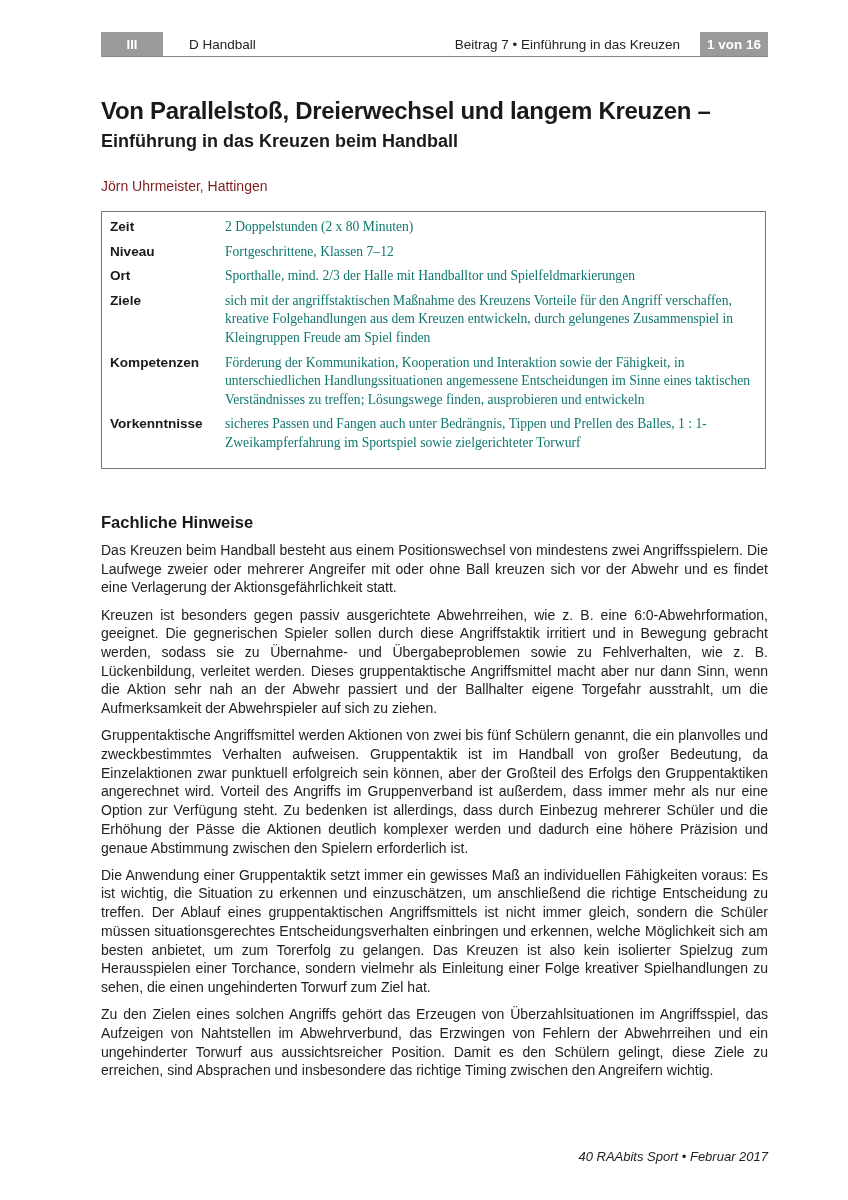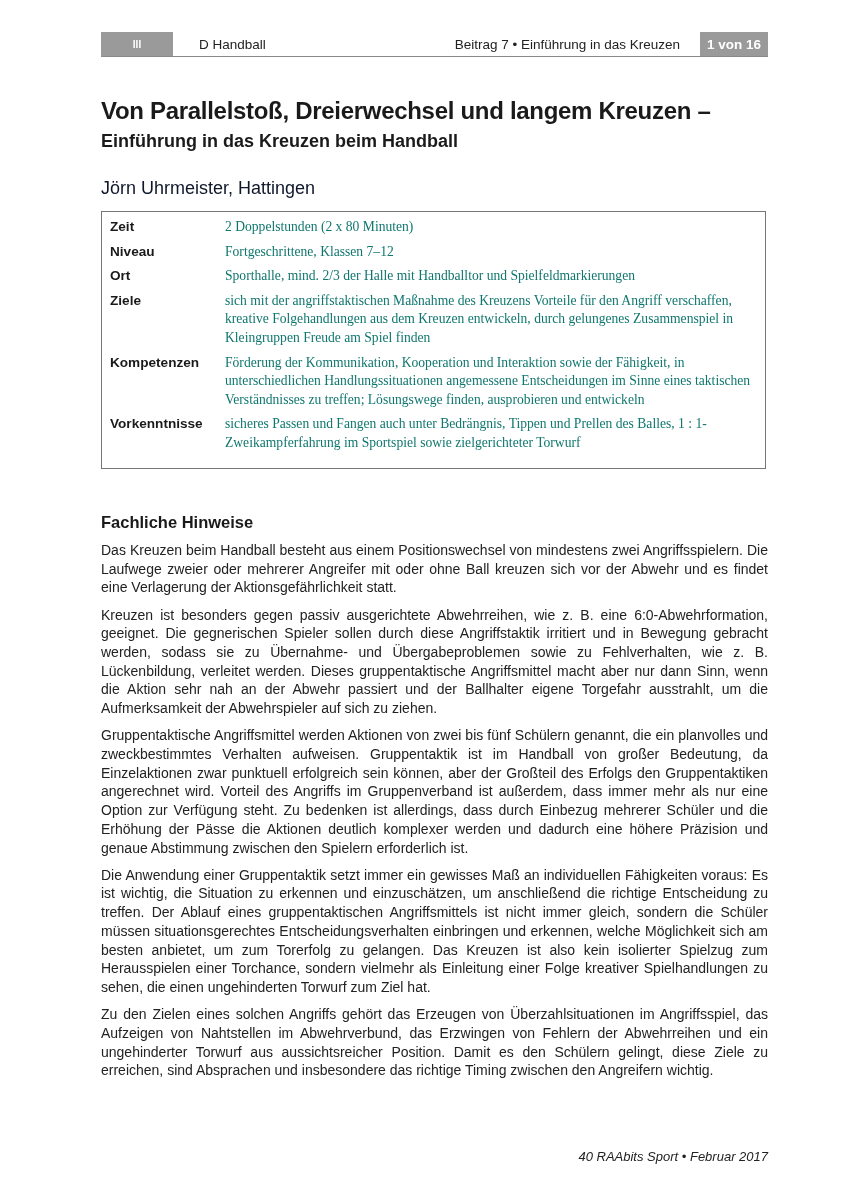--- a/index.html
+++ b/index.html
@@ -1,31 +1,31 @@
 <!DOCTYPE html>
 <html><head>
 <meta charset="utf-8">
 <style>
   html, body { margin: 0; padding: 0; background: #ffffff; }
   body { width: 848px; height: 1200px; position: relative; overflow: hidden;
          font-family: "Liberation Sans", "DejaVu Sans", sans-serif; color: #1e1e1e; }
 
   .header { position: absolute; left: 101px; top: 32px; width: 667px; height: 24px;
             border-bottom: 1.5px solid #8a8a8a; display: flex; align-items: stretch; }
-  .hdr-section { width: 72px; background: #9a9a9a; color: #ffffff; font-size: 10px;
+  .hdr-section { width: 62px; background: #9a9a9a; color: #ffffff; font-size: 13px;
                  display: flex; align-items: center; justify-content: center; font-weight: bold; }
   .hdr-topic { flex: 1; display: flex; align-items: center; padding-left: 26px; font-size: 13.5px; color: #222; }
   .hdr-article { display: flex; align-items: center; padding-right: 20px; font-size: 13.5px; color: #222; }
   .hdr-page { width: 68px; background: #9a9a9a; color: #ffffff; font-weight: bold; font-size: 13.5px;
               display: flex; align-items: center; justify-content: center; }
 
   .title { position: absolute; left: 101px; top: 96px; width: 680px; font-size: 24px; font-weight: bold;
            letter-spacing: -0.3px; color: #1a1a1a; line-height: 30px; }
   .subtitle { position: absolute; left: 101px; top: 131px; font-size: 18px; font-weight: bold; color: #1a1a1a; }
-  .author { position: absolute; left: 101px; top: 178px; font-size: 18px; color: #0f172a; }
+  .author { position: absolute; left: 101px; top: 178px; font-size: 14px; color: #7f1d1d; }
 
   .infobox { position: absolute; left: 101px; top: 211px; width: 665px; height: 258px;
              border: 1px solid #777; box-sizing: border-box; padding: 6px 8px 0 8px; }
   .info-row { display: flex; font-size: 13.6px; line-height: 18.6px; margin-bottom: 6px; }
   .info-label { width: 115px; flex-shrink: 0; font-weight: bold; color: #1a1a1a; }
   .info-value { flex: 1; color: #0f766e; font-family: Liberation Serif, serif; }
 
   .section-heading { position: absolute; left: 101px; top: 513px; font-size: 16.5px; font-weight: bold; color: #1a1a1a; }
   .body-text { position: absolute; left: 101px; top: 541px; width: 667px; font-size: 14px; line-height: 18.7px;
                color: #222; text-align: justify; }

